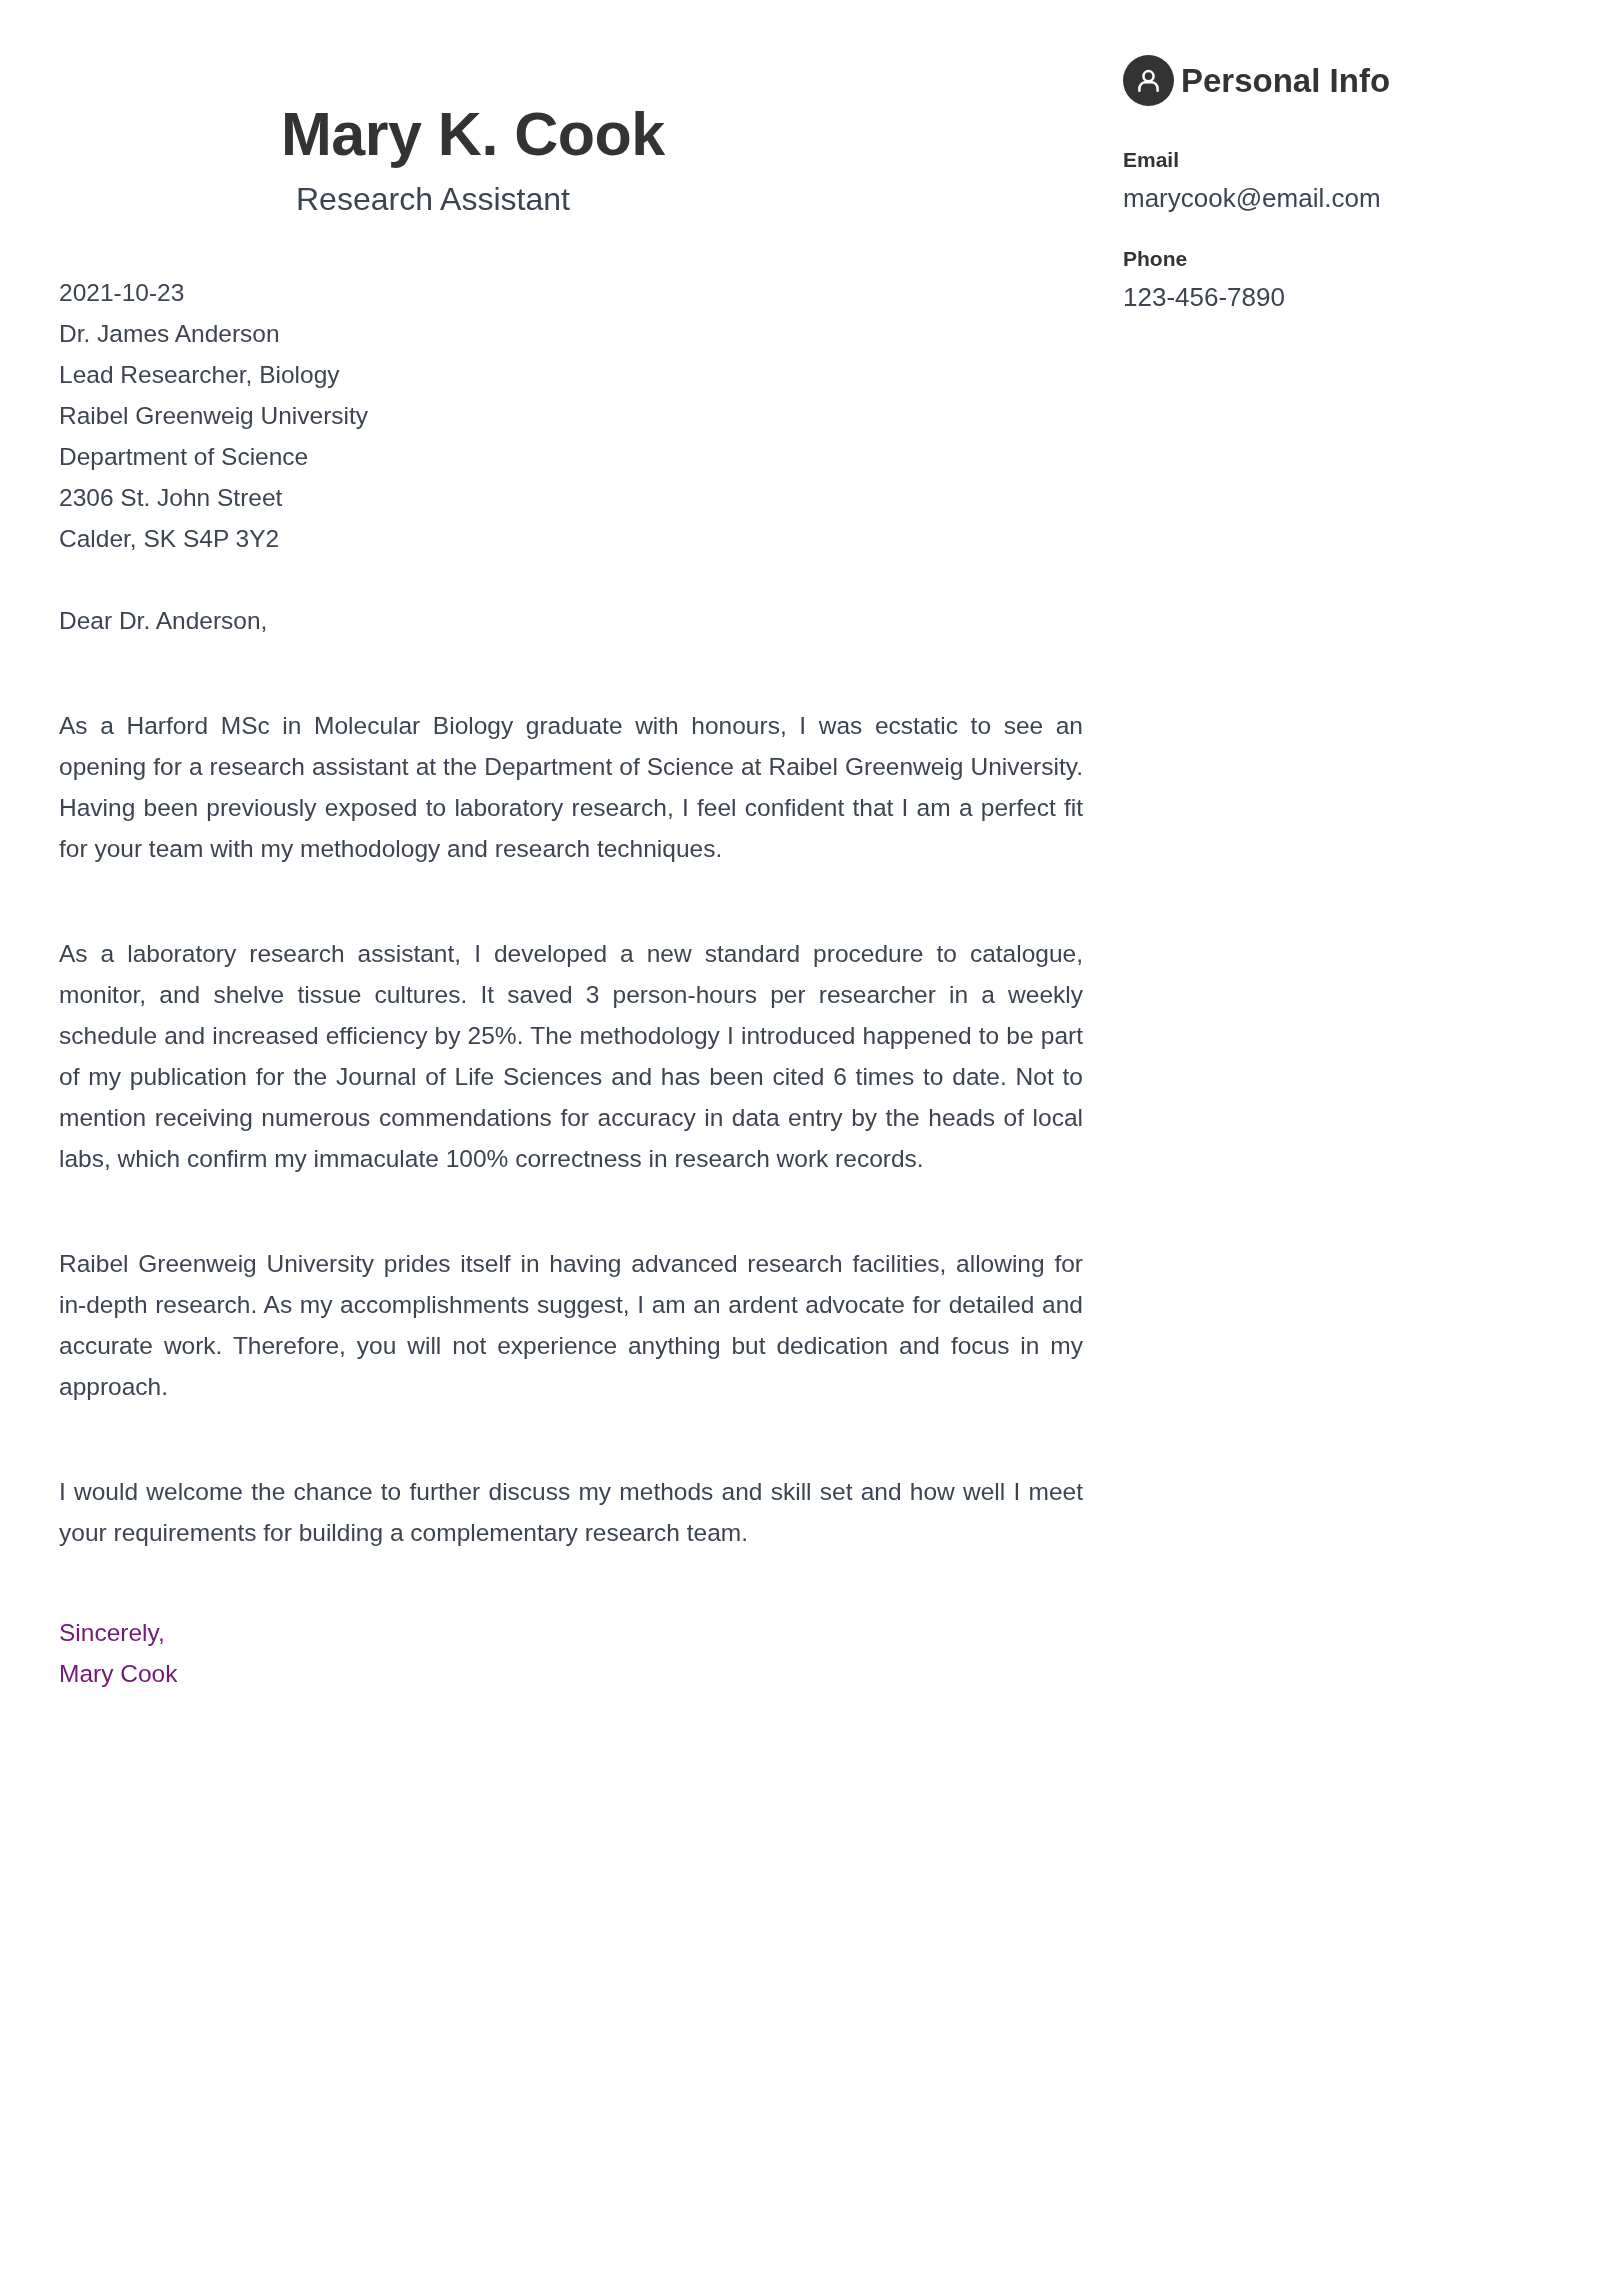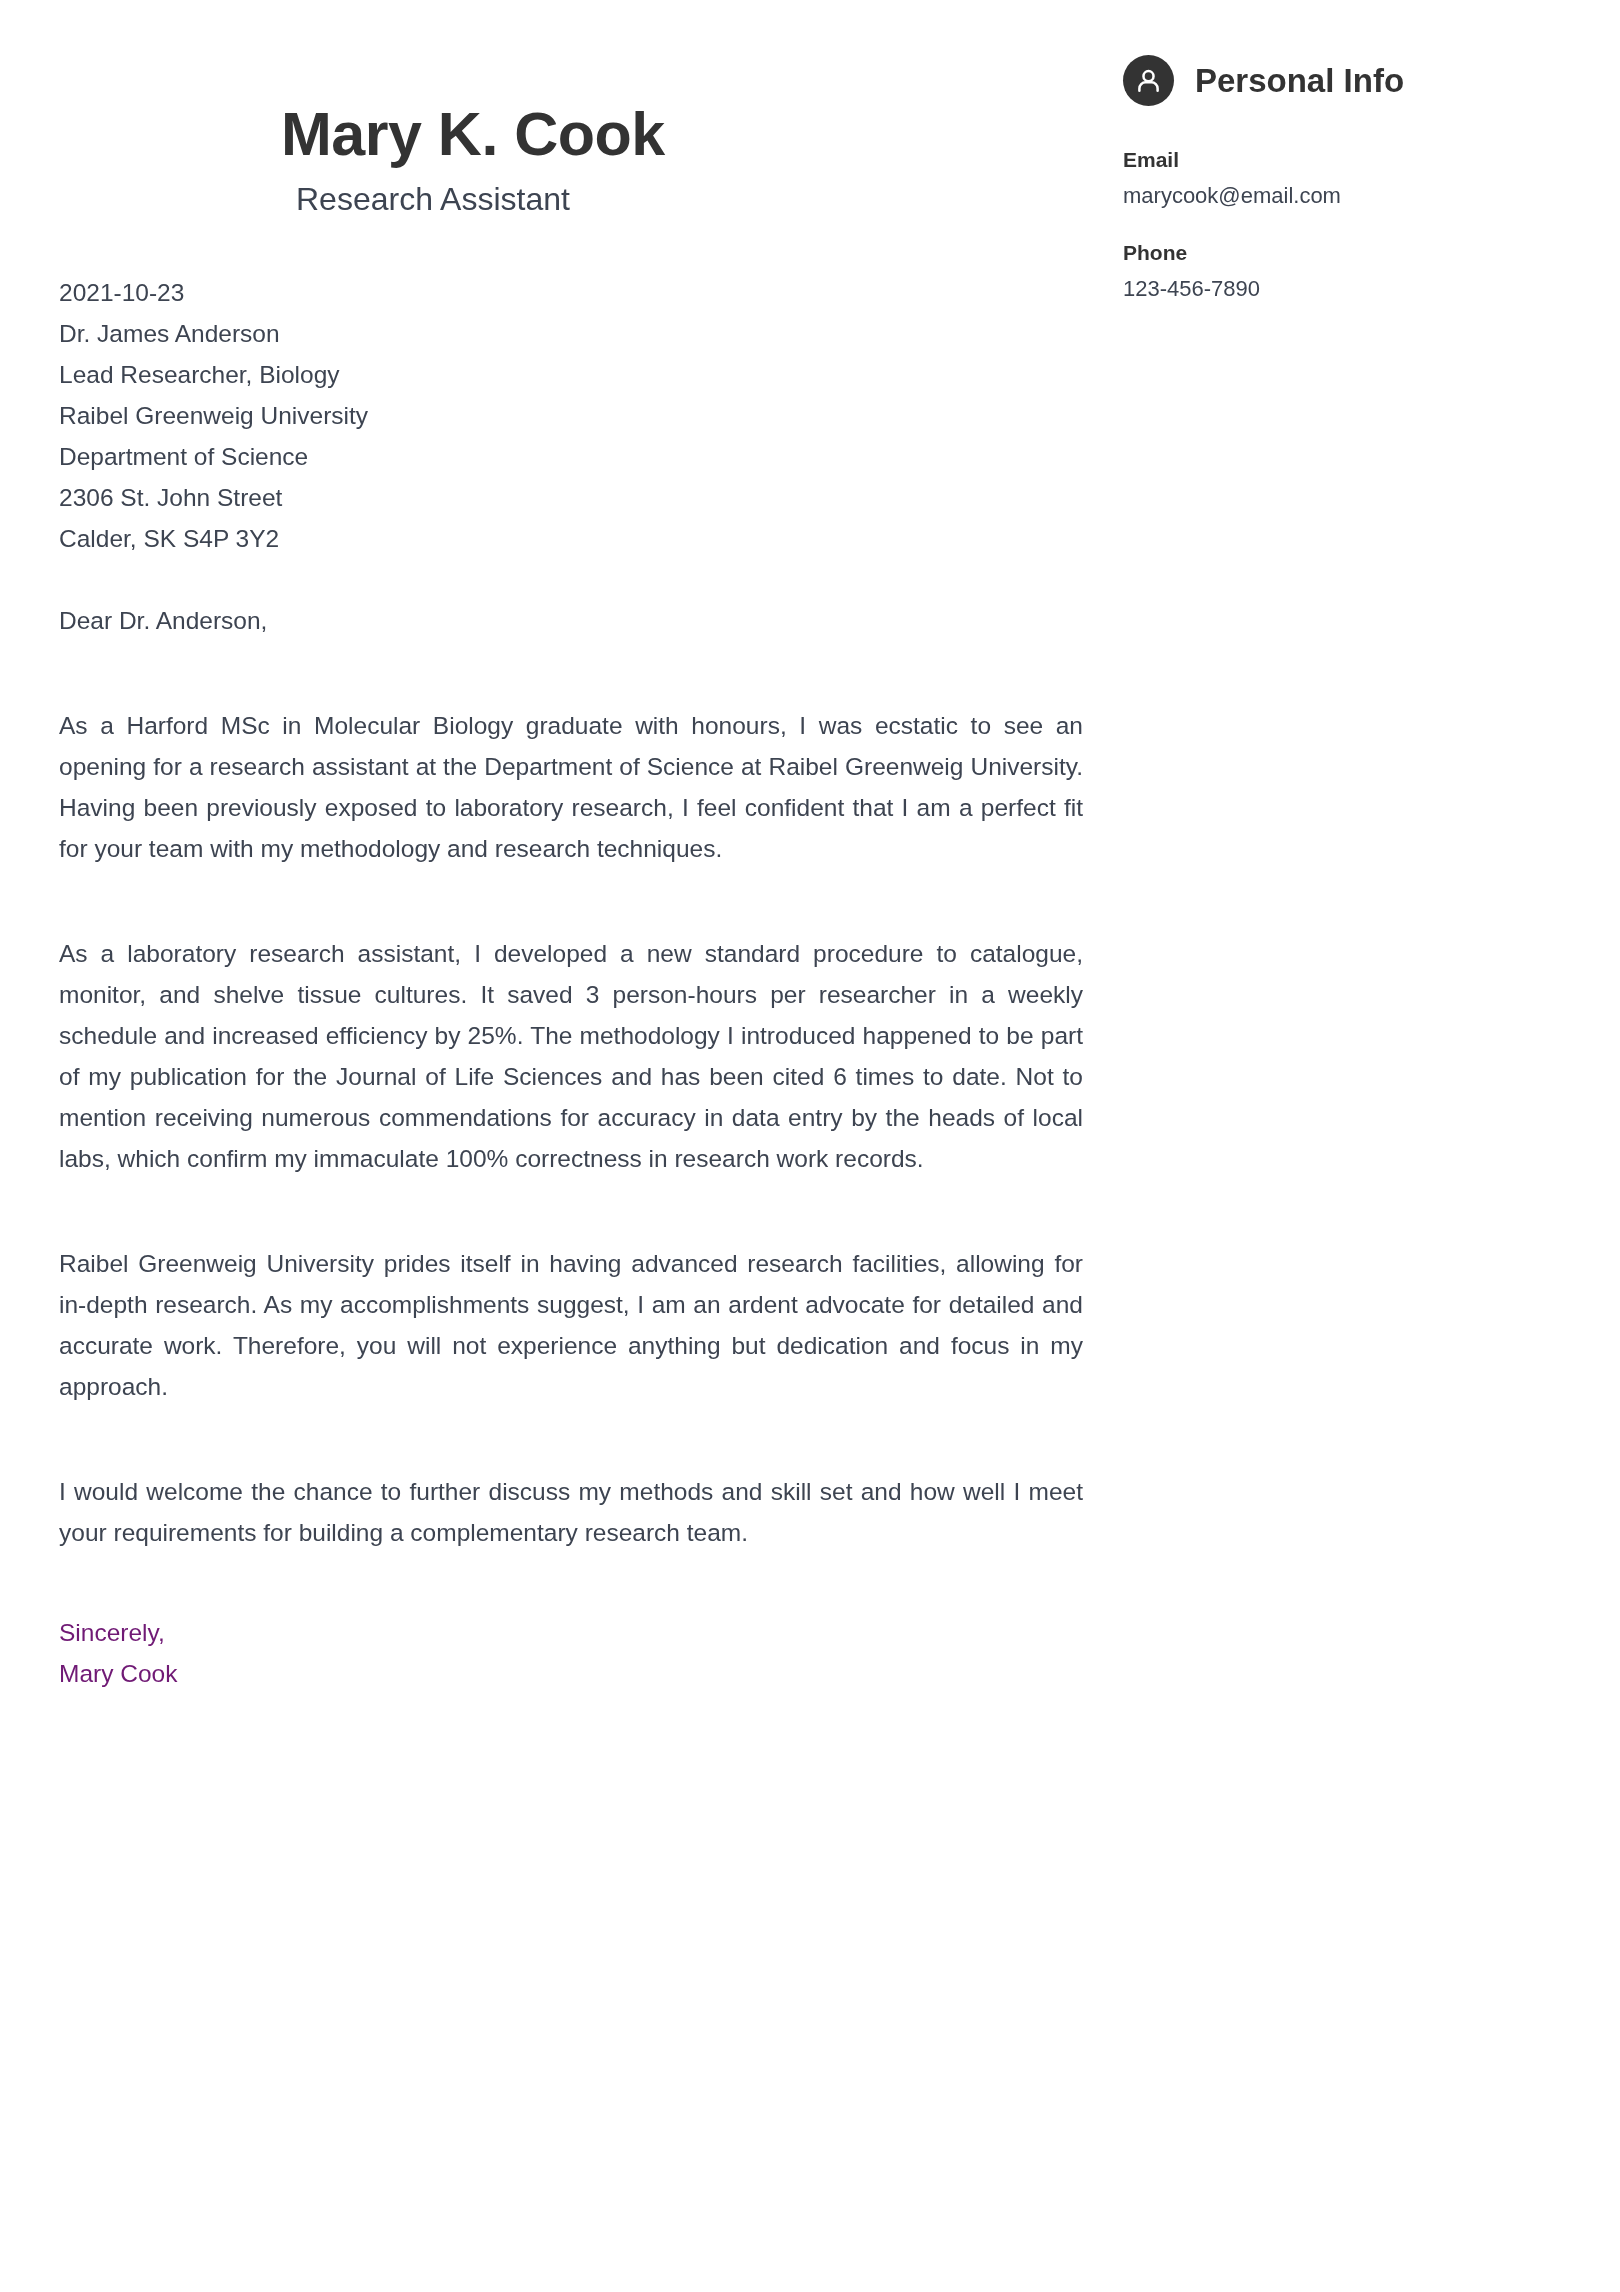--- a/index.html
+++ b/index.html
@@ -82,21 +82,21 @@
   
   .personal-info {
     position: absolute;
     left: 1123px;
     top: 55px;
     width: 461px;
   }
   .pi-header {
     display: flex;
     align-items: center;
-    gap: 21px;
+    gap: 7px;
     margin-bottom: 39px;
   }
   .pi-icon {
     width: 51px;
     height: 51px;
     border-radius: 50%;
     background: #333333;
     display: flex;
     align-items: center;
     justify-content: center;
@@ -111,21 +111,21 @@
   }
   .pi-group { margin-bottom: 25.5px; }
   .pi-label {
     font-size: 21px;
     font-weight: 700;
     color: #333333;
     line-height: 1.45;
     margin-bottom: 4.9px;
   }
   .pi-value {
-    font-size: 22px;
+    font-size: 26px;
     font-weight: 400;
     color: #3d4451;
     line-height: 1.45;
   }
 
   
   .letter {
     position: absolute;
     left: 59px;
     top: 272px;

